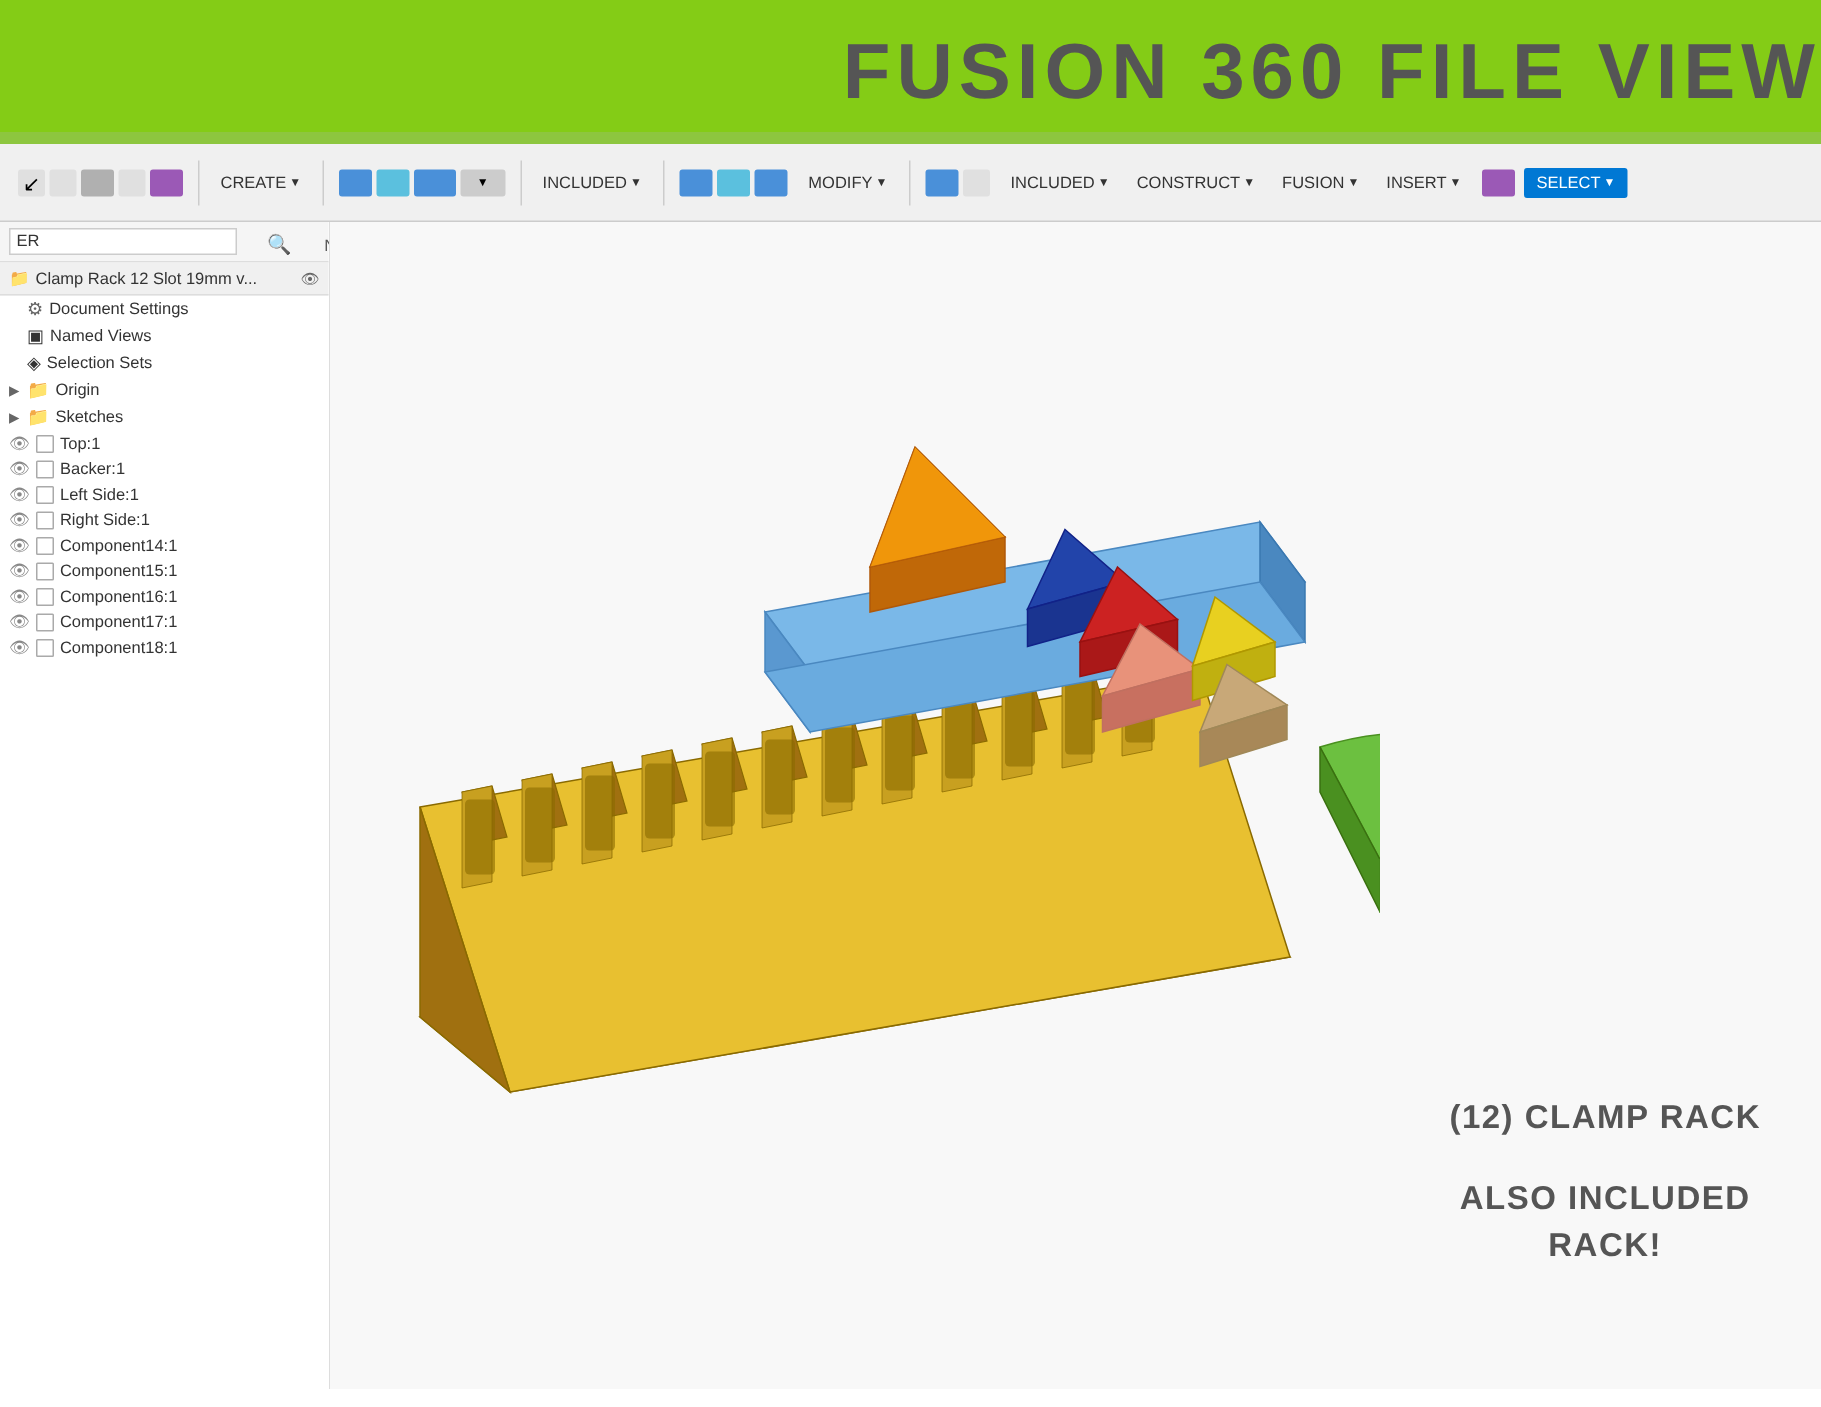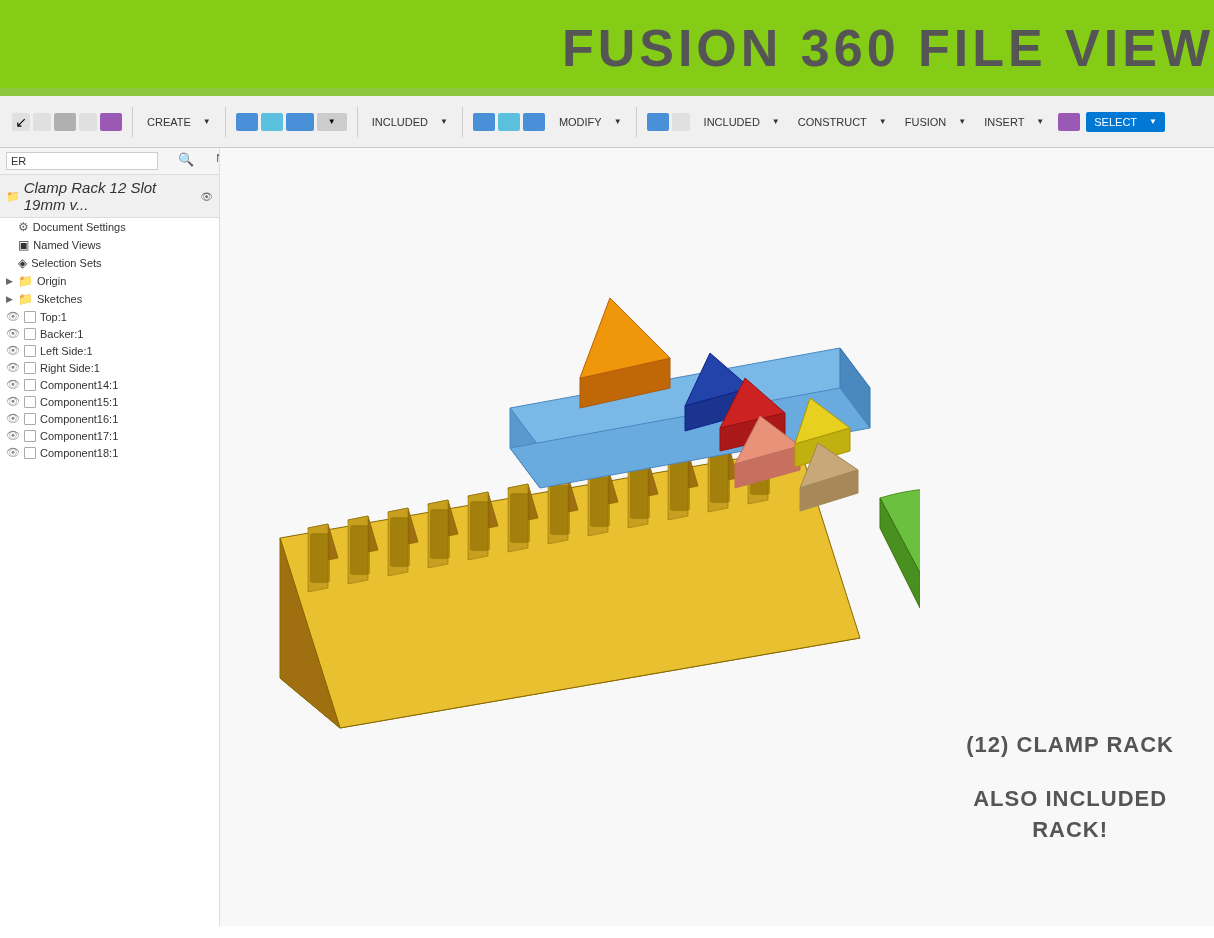--- a/index.html
+++ b/index.html
@@ -45,21 +45,21 @@
       overflow: hidden;
     }
     .toolbar-item {
       font-size: 11px;
       color: #333;
       padding: 4px 8px;
       cursor: pointer;
       white-space: nowrap;
       display: flex;
       align-items: center;
-      gap: 12px;
+      gap: 2px;
     }
     .toolbar-item .arrow { font-size: 8px; }
     .toolbar-select {
       background: #0078d4;
       color: #fff;
       border-radius: 2px;
     }
     .toolbar-icons {
       display: flex;
       align-items: center;
@@ -87,21 +87,21 @@
       min-width: 220px;
       background: #fff;
       border-right: 1px solid #ddd;
       padding: 0;
       overflow-y: auto;
     }
 
     
     .browser-header {
       display: flex;
-      align-items: flex-start;
+      align-items: flex-end;
       padding: 4px 6px;
       background: #f5f5f5;
       border-bottom: 1px solid #ddd;
       gap: 16px;
     }
     .browser-search {
       flex: 1;
       font-size: 11px;
       border: 1px solid #ccc;
       padding: 2px 4px;
@@ -283,21 +283,21 @@
   <div id="sidebar">
 
     <div class="browser-header">
       <input class="browser-search" type="text" value="ER" placeholder="ER" style="">
       <span style="font-size:13px;margin-left:4px;color:#888;">🔍</span>
       <span style="font-size:11px;margin-left:6px;color:#555;">N</span>
     </div>
 
     <div class="file-name-row">
       <span class="folder-icon">📁</span>
-      <span style="font-size:15px;font-style:italic;">Clamp Rack 12 Slot 19mm v...</span>
+      <span style="font-size:11px;">Clamp Rack 12 Slot 19mm v...</span>
       <span class="eye-btn">👁</span>
     </div>
 
     <div id="tree-list">
 
       <div class="tree-item">
         <span class="expand-arrow"></span>
         <span style="margin-right:4px;font-size:12px;color:#666;">⚙</span>
         <span>Document Settings</span>
       </div>

